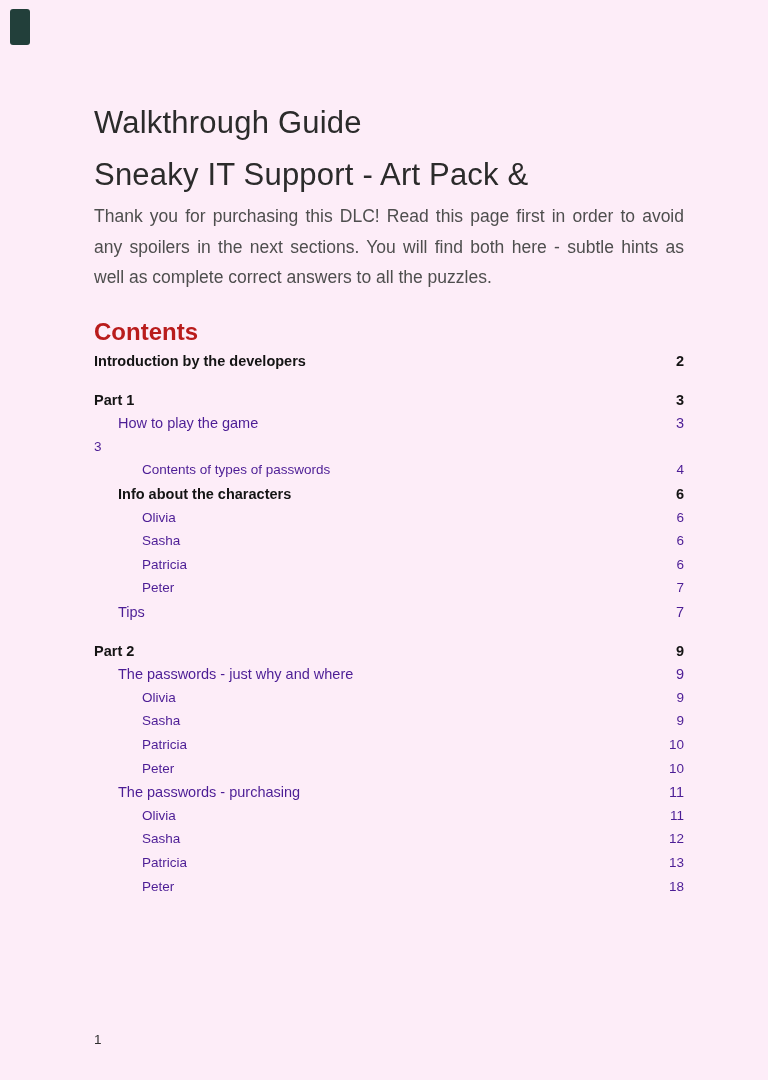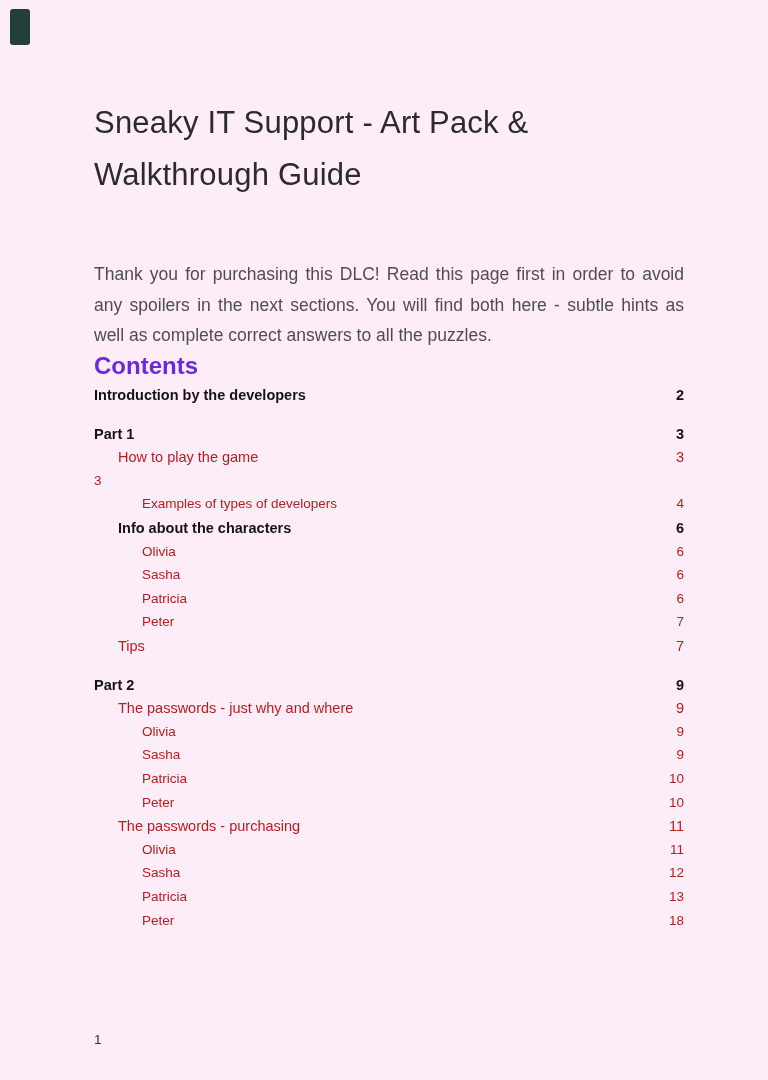--- a/index.html
+++ b/index.html
@@ -24,39 +24,39 @@
     top: 0;
   }
   .doc-title {
     margin-top: 97px;
     font-size: 31px;
     line-height: 52px;
     color: #2b2b2b;
     letter-spacing: 0.2px;
   }
   .intro-paragraph {
-    margin-top: 58px;
     font-size: 17.5px;
     line-height: 30.7px;
     text-align: justify;
     color: #4e4e4e;
   }
   .contents-heading {
+    margin-top: 24px;
     font-size: 24px;
     line-height: 30px;
-    color: #6d28d9;
+    color: #b91c1c;
   }
   .toc { margin-top: 2px; }
   .toc-row {
     display: flex;
     justify-content: space-between;
     align-items: baseline;
     height: 23.6px;
     font-size: 14.5px;
-    color: #b91c1c;
+    color: #4c1d95;
     cursor: pointer;
   }
   .toc-row.bold { font-weight: bold; color: #141414; }
   .toc-row.level-0 { margin-top: 15px; }
   .toc-row.level-0:first-child { margin-top: 6px; }
   .toc-row.level-1 .toc-label { padding-left: 24px; }
   .toc-row.level-2 { font-size: 13.5px; }
   .toc-row.level-2 .toc-label { padding-left: 48px; }
   .toc-label { white-space: nowrap; }
   .page-footer {
@@ -66,22 +66,22 @@
     color: #2f2f2f;
   }
 </style>
 </head>
 <body style="background: rgb(253, 237, 248);">
 
 <div class="corner-artifact" style="background: rgb(34, 63, 58);"></div>
 
 <div class="page-content">
   <div class="doc-title">
+    <div>Walkthrough Guide</div>
     <div>Sneaky IT Support - Art Pack &amp;</div>
-    <div>Walkthrough Guide</div>
   </div>
 
   <p class="intro-paragraph">Thank you for purchasing this DLC! Read this page first in order to avoid any spoilers in the next sections. You will find both here - subtle hints as well as complete correct answers to all the puzzles.</p>
 
   <h2 class="contents-heading">Contents</h2>
 
   <div class="toc" id="toc-rows">
       <div class="toc-row level-0 bold">
         <span class="toc-label">Introduction by the developers</span>
         <span class="toc-page">2</span>
@@ -91,21 +91,21 @@
         <span class="toc-page">3</span>
       </div>
       <div class="toc-row level-1">
         <span class="toc-label">How to play the game</span>
         <span class="toc-page">3</span>
       </div>
       <div class="toc-row level-2">
         <span class="toc-page">3</span>
       </div>
       <div class="toc-row level-2">
-        <span class="toc-label">Examples of types of developers</span>
+        <span class="toc-label">Contents of types of passwords</span>
         <span class="toc-page">4</span>
       </div>
       <div class="toc-row level-1 bold">
         <span class="toc-label">Info about the characters</span>
         <span class="toc-page">6</span>
       </div>
       <div class="toc-row level-2">
         <span class="toc-label">Olivia</span>
         <span class="toc-page">6</span>
       </div>

